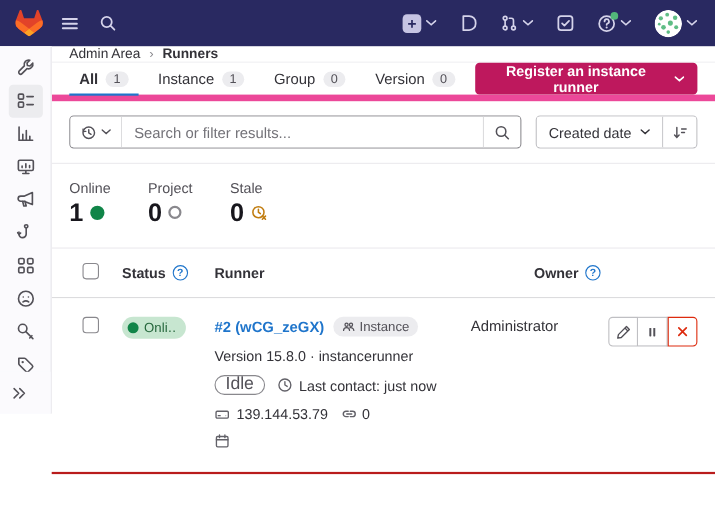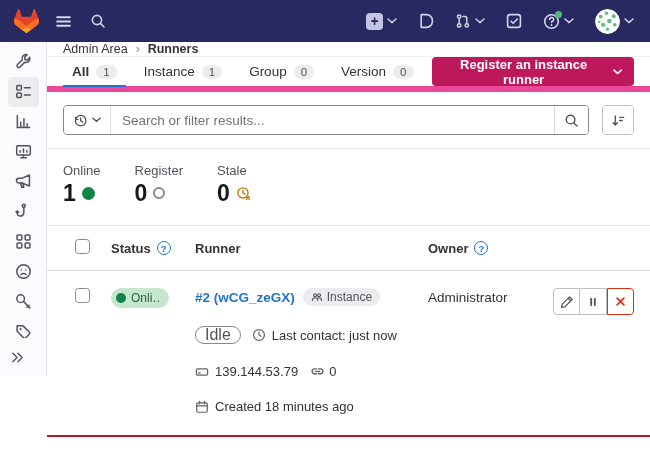--- a/index.html
+++ b/index.html
@@ -61,32 +61,32 @@
   .stat-value-row { display:flex; align-items:center; gap:6px; }
   .stat-value { font-size:23px; font-weight:700; color:#18171d; line-height:26px; }
   .dot-online { width:13px; height:13px; border-radius:50%; background:#108548; }
   .dot-offline { width:12px; height:12px; border-radius:50%; border:2px solid #89888d; background:#fff; }
 
   
   .thead { display:flex; align-items:center; padding:13px 16px; font-size:13px; font-weight:700; color:#333238; border-bottom:1px solid #dcdcde; }
   .col-check { width:48px; padding-left:12px; }
   .col-status { width:84px; }
   .col-runner { flex:1; }
-  .col-owner { width:118px; }
+  .col-owner { width:118px;justify-content:flex-end; }
   .col-actions { width:88px; display:flex; justify-content:flex-end; }
   .th-flex { display:flex; align-items:center; gap:6px; }
   .help-q { width:14px; height:14px; border-radius:50%; border:1.4px solid #1f75cb; color:#1f75cb; font-size:9.5px; font-weight:700; display:inline-flex; align-items:center; justify-content:center; cursor:pointer; }
   .checkbox { width:15px; height:15px; border:1px solid #89888d; border-radius:3.5px; background:#fff; display:inline-block; cursor:pointer; }
 
   .trow { display:flex; align-items:flex-start; padding:17px 16px 21px; border-bottom:2px solid #b91c1c; }
   .status-pill { display:inline-flex; align-items:center; gap:5px; background:#c7e6d0; color:#24663b; border-radius:10px; height:20px; padding:0 9px 0 5px; font-size:12px; max-width:58px; }
   .status-pill .sdot { width:10px; height:10px; border-radius:50%; background:#108548; flex-shrink:0; }
   .status-pill .stxt { overflow:hidden; white-space:nowrap; }
 
-  .runner-cell { display:flex; flex-direction:column; gap:20px; }
+  .runner-cell { display:flex; flex-direction:column; gap:10px; }
   .rname-row { display:flex; align-items:center; gap:8px; }
   .runner-link { color:#1f75cb; font-weight:700; font-size:13.5px; cursor:pointer; text-decoration:none; }
   .type-badge { display:inline-flex; align-items:center; gap:4px; background:#ececef; color:#535158; border-radius:9px; height:18px; padding:0 8px; font-size:12px; }
   .rline { font-size:13px; color:#333238; display:flex; align-items:center; gap:6px; }
   .rline .ico { color:#626168; display:flex; }
   .idle-badge { display:inline-flex; align-items:center; border:1px solid #89888d; color:#535158; background:#fff; border-radius:9px; height:18px; padding:0 9px; font-size:16px; margin-right:5px; }
   .jobs-group { display:flex; align-items:center; gap:4px; margin-left:6px; }
 
   .owner-link { font-size:13.5px; color:#333238; cursor:pointer; }
   .action-group { display:inline-flex; }
@@ -320,41 +320,47 @@
         </button>
         <input class="search-input" value="" placeholder="Search or filter results..." style="">
         <button class="search-go">
           <svg width="15" height="15" viewBox="0 0 16 16">
               <circle cx="7" cy="7" r="4.6" fill="none" stroke="currentColor" stroke-width="1.5"></circle>
               <path d="M10.6 10.6 14 14" stroke="currentColor" stroke-width="1.5" stroke-linecap="round"></path>
             </svg>
         </button>
       </div>
       <div class="sort-group">
+        <button class="sort-dd">
+          <span>Created date</span>
+          <svg width="9" height="6" viewBox="0 0 10 6">
+              <path d="M1 1l4 3.5L9 1" fill="none" stroke="currentColor" stroke-width="1.5" stroke-linecap="round"></path>
+            </svg>
+        </button>
         <button class="sort-dir">
           <svg width="15" height="15" viewBox="0 0 16 16" fill="none" stroke="currentColor" stroke-width="1.4" stroke-linecap="round">
               <path d="M4.6 3v9.6M2.4 10.4 4.6 12.8 6.8 10.4"></path>
               <path d="M9.2 4.6h4.4M9.2 8h2.8"></path>
             </svg>
         </button>
       </div>
     </div>
 
     <div class="divider"></div>
 
     <div class="stats">
       <div class="stat">
         <div class="stat-label">Online</div>
         <div class="stat-value-row">
           <span class="stat-value">1</span>
           <span class="dot-online"></span>
         </div>
       </div>
       <div class="stat">
-        <div class="stat-label">Register</div>
+        <div class="stat-label">Project</div>
         <div class="stat-value-row">
           <span class="stat-value">0</span>
           <span class="dot-offline"></span>
         </div>
       </div>
       <div class="stat">
         <div class="stat-label">Stale</div>
         <div class="stat-value-row">
           <span class="stat-value">0</span>
           <svg width="15" height="15" viewBox="0 0 16 16" fill="none" stroke="#c17d10" stroke-width="1.5" stroke-linecap="round">
@@ -394,20 +400,23 @@
         <div class="rname-row">
           <a class="runner-link">#2 (wCG_zeGX)</a>
           <span class="type-badge">
             <svg width="12" height="12" viewBox="0 0 16 16" fill="none" stroke="currentColor" stroke-width="1.5">
                 <circle cx="5.4" cy="5.6" r="1.9"></circle>
                 <circle cx="10.8" cy="5.6" r="1.9"></circle>
                 <path d="M1.8 12.6a3.6 3.6 0 0 1 7.2 0M9.6 9.2a3.6 3.6 0 0 1 4.6 3.4" stroke-linecap="round"></path>
               </svg>
             <span>Instance</span>
           </span>
+        </div>
+        <div class="rline">
+          <span>Version 15.8.0 · instancerunner</span>
         </div>
         <div class="rline">
           <span class="idle-badge">Idle</span>
           <span class="ico">
             <svg width="14" height="14" viewBox="0 0 16 16" fill="none" stroke="currentColor" stroke-width="1.4" stroke-linecap="round">
                 <circle cx="8" cy="8" r="6.2"></circle>
                 <path d="M8 4.6V8l2.4 1.5"></path>
               </svg>
           </span>
           <span>Last contact: just now</span>
@@ -430,21 +439,20 @@
             <span>0</span>
           </span>
         </div>
         <div class="rline">
           <span class="ico">
             <svg width="14" height="14" viewBox="0 0 16 16" fill="none" stroke="currentColor" stroke-width="1.4" stroke-linecap="round">
                 <rect x="2" y="3.2" width="12" height="10.8" rx="1.3"></rect>
                 <path d="M2 6.6h12M5.2 1.6v2.8M10.8 1.6v2.8"></path>
               </svg>
           </span>
-          <span>Created 18 minutes ago</span>
         </div>
       </div>
       <div class="col-owner">
         <span class="owner-link">Administrator</span>
       </div>
       <div class="col-actions">
         <span class="action-group">
           <button class="action-btn first">
             <svg width="14" height="14" viewBox="0 0 16 16" fill="none" stroke="currentColor" stroke-width="1.4" stroke-linejoin="round">
                 <path d="M10.9 2.1l3 3-8.4 8.4-3.7.7.7-3.7z"></path>

